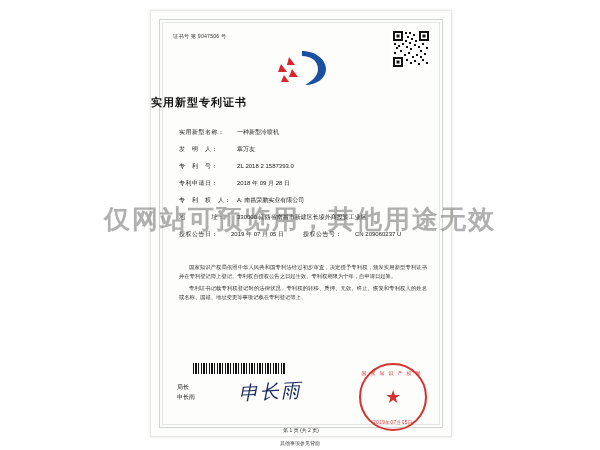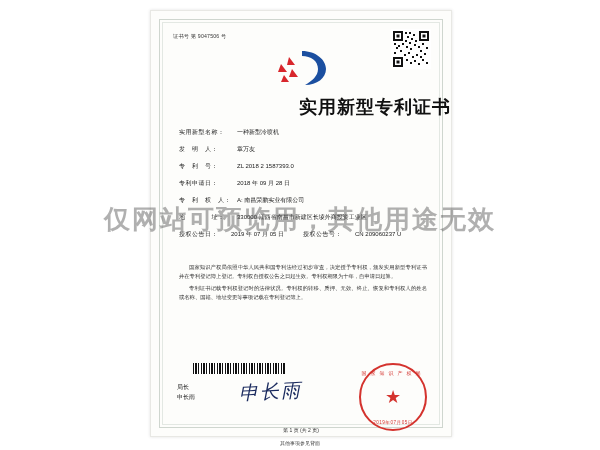--- a/index.html
+++ b/index.html
@@ -37,23 +37,23 @@
     width:40px; height:40px;
     background:#ffffff;
   }
   
   .logo{
     position:absolute; left:50%; top:36px; transform:translateX(-50%);
     width:58px; height:42px;
   }
   .title{
     position:absolute; left:0; right:0; top:84px;
-    text-align:right;
+    text-align:left;
     font-family:"DejaVu Sans", sans-serif;
-    font-size:18px; font-weight:bold; color:#111;
+    font-size:11px; font-weight:bold; color:#111;
     letter-spacing:1px;
   }
   .fields{
     position:absolute; left:28px; right:24px; top:118px;
     font-size:6px; color:#222; line-height:1.25;
   }
   .f-row{ display:flex; margin-bottom:9.5px; }
   .f-label{ width:58px; flex:0 0 58px; letter-spacing:.5px;}
   .f-val{ flex:1 1 auto; }
   .f-row-two{ display:flex; margin-bottom:9.5px;}

